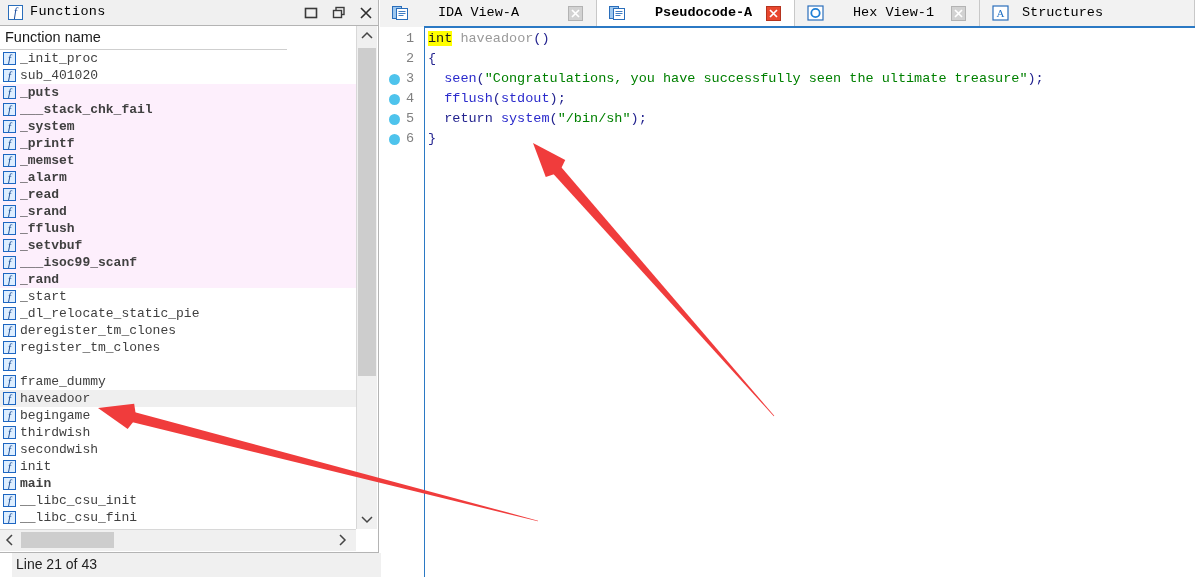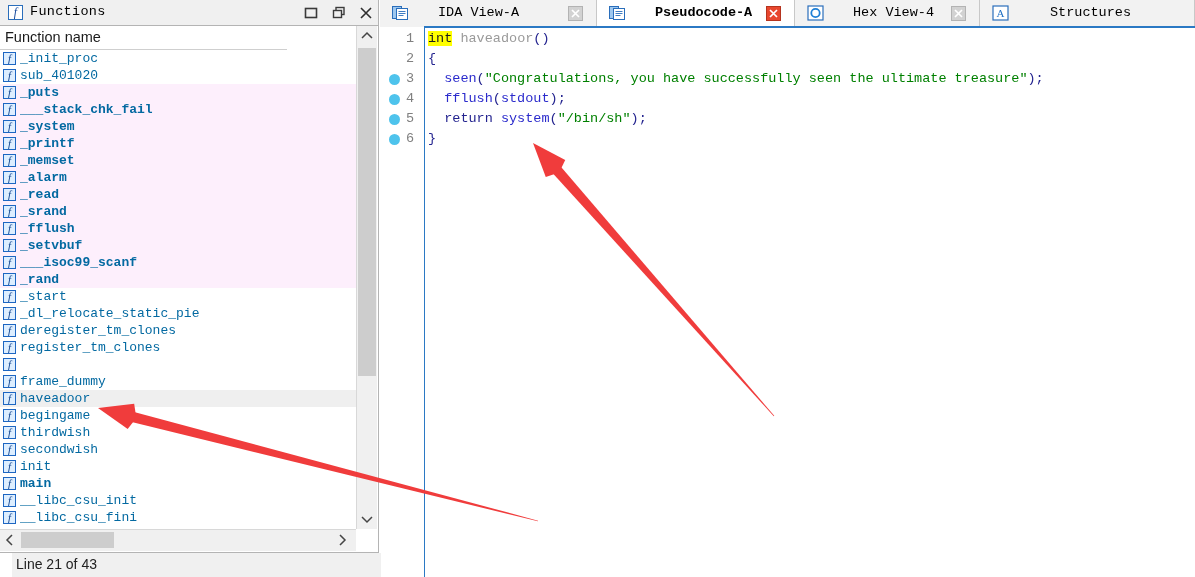--- a/index.html
+++ b/index.html
@@ -120,21 +120,21 @@
     line-height: 11px;
     text-align: center;
     color: #10448f;
   }
   .func-name {
     position: absolute;
     left: 20px; top: 0px;
     font-family: "Liberation Mono", monospace;
     font-size: 13px;
     line-height: 17px;
-    color: #0369a1;
+    color: #404040;
     white-space: pre;
   }
   .func-name.bold { font-weight: bold; }
 
   
   #fn-vscroll {
     position: absolute;
     left: 356px; top: 0px;
     width: 21px; height: 503px;
     background: #f0f0f0;
@@ -510,32 +510,32 @@
       <div class="tab-close" style="left: 169px;"><svg width="15" height="15" viewBox="0 0 15 15">
           <rect x="0.5" y="0.5" width="14" height="14" fill="#e8472e" stroke="#b5341f" stroke-width="1"></rect>
           <path d="M4 4 L11 11 M11 4 L4 11" stroke="#ffffff" stroke-width="1.7"></path>
         </svg></div>
     </div>
     <div class="tab" style="left: 415px; width: 185px;">
       <div class="tab-icon"><svg width="17" height="16" viewBox="0 0 17 16">
           <rect x="1" y="1" width="15" height="14" fill="#fff" stroke="#2a6ebb" stroke-width="1.2"></rect>
           <circle cx="8.5" cy="8" r="4.2" fill="none" stroke="#1e7fd6" stroke-width="1.8"></circle>
         </svg></div>
-      <div class="tab-label" style="left: 58px;">Hex View-4</div>
+      <div class="tab-label" style="left: 58px;">Hex View-1</div>
       <div class="tab-close" style="left: 156px;"><svg width="15" height="15" viewBox="0 0 15 15">
           <rect x="0.5" y="0.5" width="14" height="14" fill="#d2d2d2" stroke="#b3b3b3" stroke-width="1"></rect>
           <path d="M4 4 L11 11 M11 4 L4 11" stroke="#ffffff" stroke-width="1.7"></path>
         </svg></div>
     </div>
     <div class="tab" style="left: 600px; width: 215px;">
       <div class="tab-icon"><svg width="17" height="16" viewBox="0 0 17 16">
           <rect x="1" y="1" width="15" height="14" fill="#fff" stroke="#2a6ebb" stroke-width="1.2"></rect>
           <text x="8.5" y="12" font-family="Liberation Serif, serif" font-size="11" text-anchor="middle" fill="#1e6fc4">A</text>
         </svg></div>
-      <div class="tab-label" style="left: 70px;">Structures</div>
+      <div class="tab-label" style="left: 42px;">Structures</div>
     </div>
   </div>
 <div id="tab-bottom-border"></div>
 
 <div id="pseudocode-pane">
   <div id="gutter-divider"></div>
 <div class="code-line" style="top: 1px;"><div class="ln">1</div><div class="code-text"><span class="k-hl">int</span><span class="k-plain"> </span><span class="k-fname">haveadoor</span><span class="k-punc">()</span></div></div>
     <div class="code-line" style="top: 21px;"><div class="ln">2</div><div class="code-text"><span class="k-punc">{</span></div></div>
     <div class="code-line" style="top: 41px;"><div class="bp-dot"></div><div class="ln">3</div><div class="code-text"><span class="k-plain">  </span><span class="k-call">seen</span><span class="k-punc">(</span><span class="k-str">"Congratulations, you have successfully seen the ultimate treasure"</span><span class="k-punc">);</span></div></div>
     <div class="code-line" style="top: 61px;"><div class="bp-dot"></div><div class="ln">4</div><div class="code-text"><span class="k-plain">  </span><span class="k-call">fflush</span><span class="k-punc">(</span><span class="k-call">stdout</span><span class="k-punc">);</span></div></div>

